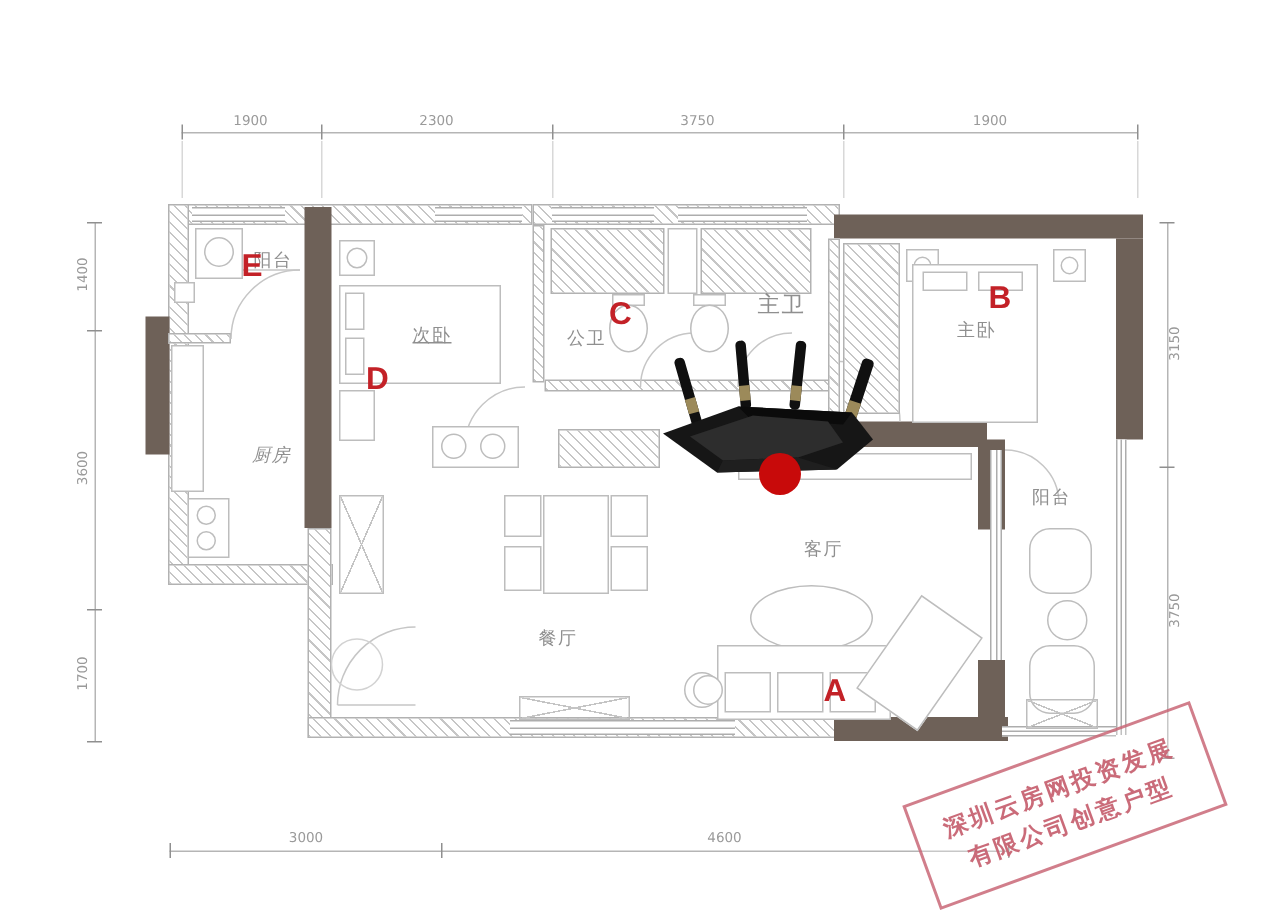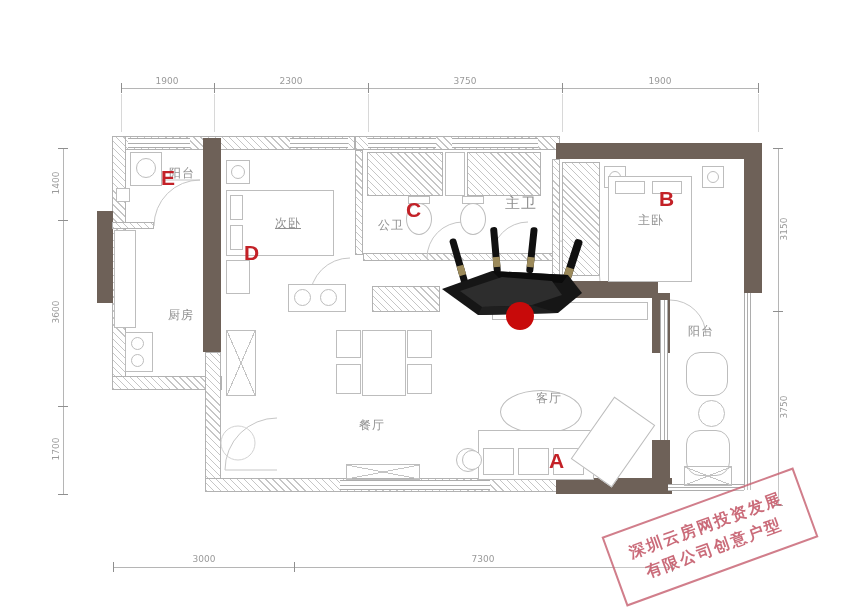--- a/index.html
+++ b/index.html
@@ -58,21 +58,21 @@
   <div class="abs dimnum" style="left:147px;top:76px;">1900</div>
   <div class="abs dimnum" style="left:271px;top:76px;">2300</div>
   <div class="abs dimnum" style="left:445px;top:76px;">3750</div>
   <div class="abs dimnum" style="left:640px;top:76px;">1900</div>
 
   <div class="abs dim-h" style="left:113px;top:567px;width:559px;"></div>
   <div class="abs tick-v" style="left:113px;top:562px;"></div>
   <div class="abs tick-v" style="left:294px;top:562px;"></div>
   <div class="abs tick-v" style="left:672px;top:562px;"></div>
   <div class="abs dimnum" style="left:184px;top:554px;">3000</div>
-  <div class="abs dimnum" style="left:463px;top:554px;">7300</div>
+  <div class="abs dimnum" style="left:463px;top:554px;">4600</div>
 
   <div class="abs dim-v" style="left:63px;top:148px;height:346px;"></div>
   <div class="abs tick-h" style="left:58px;top:148px;"></div>
   <div class="abs tick-h" style="left:58px;top:220px;"></div>
   <div class="abs tick-h" style="left:58px;top:406px;"></div>
   <div class="abs tick-h" style="left:58px;top:494px;"></div>
   <div class="abs dimnum rot" style="left:36px;top:178px;">1400</div>
   <div class="abs dimnum rot" style="left:36px;top:307px;">3600</div>
   <div class="abs dimnum rot" style="left:36px;top:444px;">1700</div>
 
@@ -185,23 +185,23 @@
   <div class="abs furn" style="left:686px;top:352px;width:42px;height:44px;border-radius:14px;"></div>
   <div class="abs furn circle" style="left:698px;top:400px;width:27px;height:27px;"></div>
   <div class="abs furn" style="left:686px;top:430px;width:44px;height:46px;border-radius:14px;"></div>
   <div class="abs xbox" style="left:684px;top:466px;width:48px;height:20px;"></div>
 
   <div class="abs room-label" style="left:158px;top:165px;">阳台</div>
   <div class="abs room-label" style="left:264px;top:215px;text-decoration:underline;">次卧</div>
   <div class="abs room-label" style="left:367px;top:217px;">公卫</div>
   <div class="abs room-label" style="left:497px;top:182px;font-size:15px;margin-top:12px;">主卫</div>
   <div class="abs room-label" style="left:627px;top:212px;">主卧</div>
-  <div class="abs room-label" style="left:157px;top:307px;">厨房</div>
+  <div class="abs room-label" style="left:157px;top:295px;font-style:italic;">厨房</div>
   <div class="abs room-label" style="left:348px;top:417px;">餐厅</div>
-  <div class="abs room-label" style="left:525px;top:358px;margin-top:32px;">客厅</div>
+  <div class="abs room-label" style="left:525px;top:358px;">客厅</div>
   <div class="abs room-label" style="left:677px;top:323px;">阳台</div>
 
   <div class="abs marker" style="left:549px;top:449px;">A</div>
   <div class="abs marker" style="left:659px;top:187px;">B</div>
   <div class="abs marker" style="left:406px;top:198px;">C</div>
   <div class="abs marker" style="left:244px;top:241px;">D</div>
   <div class="abs marker" style="left:161px;top:166px;">E</div>
 
   <svg class="abs" style="left:440px;top:225px;width:146px;height:95px;" viewBox="0 0 146 95">
     <g>

